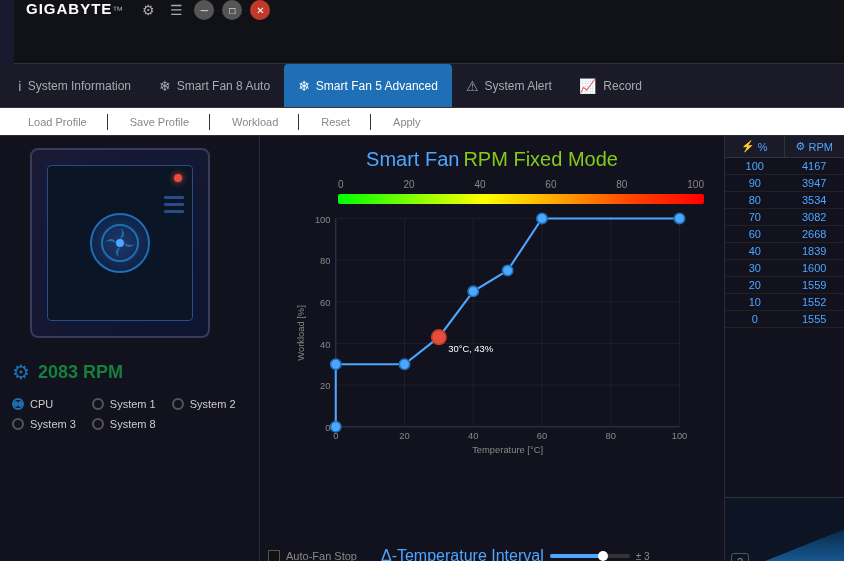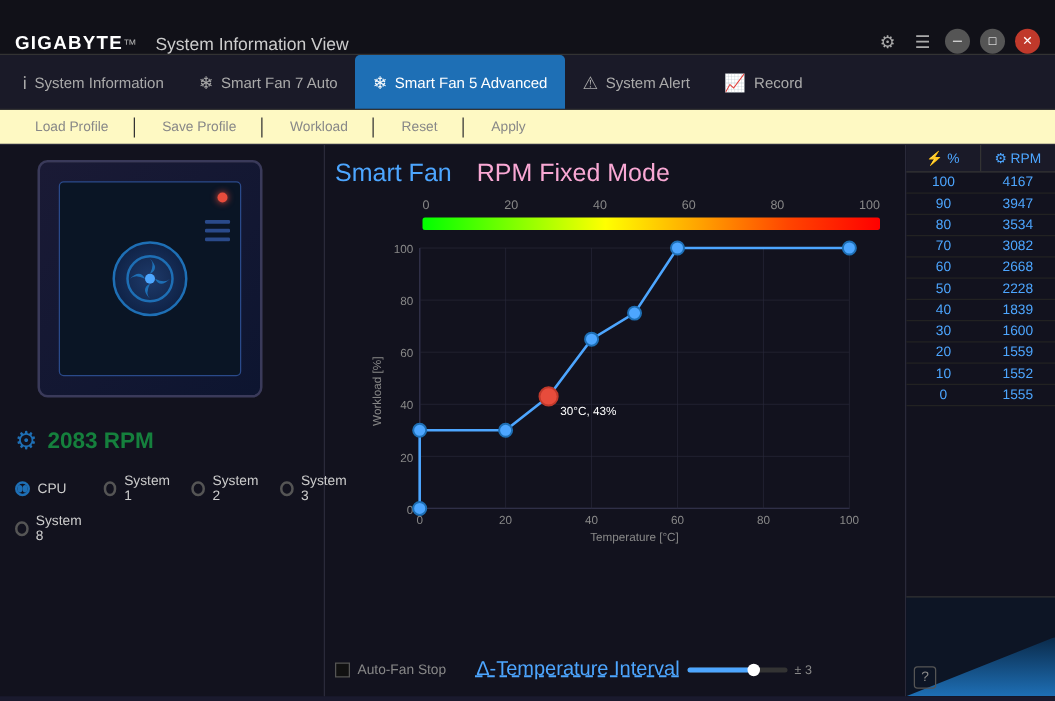--- a/index.html
+++ b/index.html
@@ -8,25 +8,26 @@
       height: 561px;
       background: #1a1a2e;
       font-family: 'Segoe UI', Arial, sans-serif;
       overflow: hidden;
       color: #ccc;
     }
 
     
     .title-bar {
       background: #111118;
-      height: 44px;
-      display: flex;
-      align-items: flex-end;
+      height: 64px;
+      display: flex;
+      align-items: flex-start;
       padding: 0 12px;
       border-bottom: 1px solid #333;
+      margin-left: 14px;
     }
     .title-bar-brand {
       font-size: 15px;
       font-weight: 900;
       color: #fff;
       letter-spacing: 1px;
       margin-right: 8px;
     }
     .title-bar-brand span { color: #aaa; font-weight: 400; font-size: 11px; margin-right: 6px; }
     .title-bar-title {
@@ -77,21 +78,21 @@
       height: 100%;
     }
     .nav-tab.active {
       background: #1e6fb5;
       color: #fff;
     }
     .tab-icon { font-size: 14px; }
 
     
     .toolbar {
-      background: #fef9c3;
+      background: #ffffff;
       height: 28px;
       display: flex;
       align-items: center;
       border-bottom: 1px solid #2a2a3a;
       padding: 0 8px;
       gap: 2px;
     }
     .toolbar-btn {
       padding: 2px 20px;
       font-size: 11px;
@@ -196,21 +197,21 @@
     .rpm-icon { font-size: 20px; color: #1e6fb5; }
     .rpm-value {
       color: #15803d;
       font-size: 18px;
       font-weight: 700;
     }
 
     
     .fan-sources {
       display: grid;
-      grid-template-columns: 1fr 1fr 1fr 1fr;
+      grid-template-columns: 1fr 1fr 1fr;
       gap: 4px 16px;
       font-size: 11px;
     }
     .fan-source-item {
       display: flex;
       align-items: center;
       gap: 6px;
       cursor: pointer;
       padding: 2px 0;
     }
@@ -237,31 +238,32 @@
     
     .chart-area {
       flex: 1;
       padding: 12px 8px;
       display: flex;
       flex-direction: column;
     }
     .chart-header {
       display: flex;
       align-items: baseline;
-      gap: 20px;
+      gap: 4px;
       margin-bottom: 8px;
+      justify-content: center;
     }
     .chart-title-fan {
       font-size: 20px;
       color: #4da6ff;
       font-weight: 300;
     }
     .chart-title-mode {
       font-size: 20px;
-      color: #f9a8d4;
+      color: #84cc16;
       font-weight: 300;
     }
 
     
     .temp-bar {
       height: 10px;
       border-radius: 2px;
       background: linear-gradient(to right, #00ff00, #80ff00, #ffff00, #ffa500, #ff4500, #ff0000);
       margin-left: 32px;
       margin-right: 8px;
@@ -420,38 +422,37 @@
       cursor: pointer;
     }
   </style>
 </head>
 <body>
 
 <div class="title-bar">
   <div class="title-bar-brand">
     GIGABYTE<span>™</span>
   </div>
-  <div class="title-bar-title">System Information View</div>
   <div class="title-bar-icons">
     <div class="title-icon gear">⚙</div>
     <div class="title-icon list">☰</div>
     <div class="title-icon min">─</div>
     <div class="title-icon max">□</div>
     <div class="title-icon close">✕</div>
   </div>
 </div>
 
 <div class="nav-tabs">
   <div class="nav-tab">
     <span class="tab-icon">ℹ</span>
     <span>System Information</span>
   </div>
   <div class="nav-tab">
     <span class="tab-icon">❄</span>
-    <span>Smart Fan 7 Auto</span>
+    <span>Smart Fan 8 Auto</span>
   </div>
   <div class="nav-tab active">
     <span class="tab-icon">❄</span>
     <span>Smart Fan 5 Advanced</span>
   </div>
   <div class="nav-tab">
     <span class="tab-icon">⚠</span>
     <span>System Alert</span>
   </div>
   <div class="nav-tab">
@@ -645,24 +646,20 @@
     </div>
           <div class="rpm-row">
       <div class="rpm-cell pct">70</div>
       <div class="rpm-cell val">3082</div>
     </div>
           <div class="rpm-row">
       <div class="rpm-cell pct">60</div>
       <div class="rpm-cell val">2668</div>
     </div>
           <div class="rpm-row">
-      <div class="rpm-cell pct">50</div>
-      <div class="rpm-cell val">2228</div>
-    </div>
-          <div class="rpm-row">
       <div class="rpm-cell pct">40</div>
       <div class="rpm-cell val">1839</div>
     </div>
           <div class="rpm-row">
       <div class="rpm-cell pct">30</div>
       <div class="rpm-cell val">1600</div>
     </div>
           <div class="rpm-row">
       <div class="rpm-cell pct">20</div>
       <div class="rpm-cell val">1559</div>

